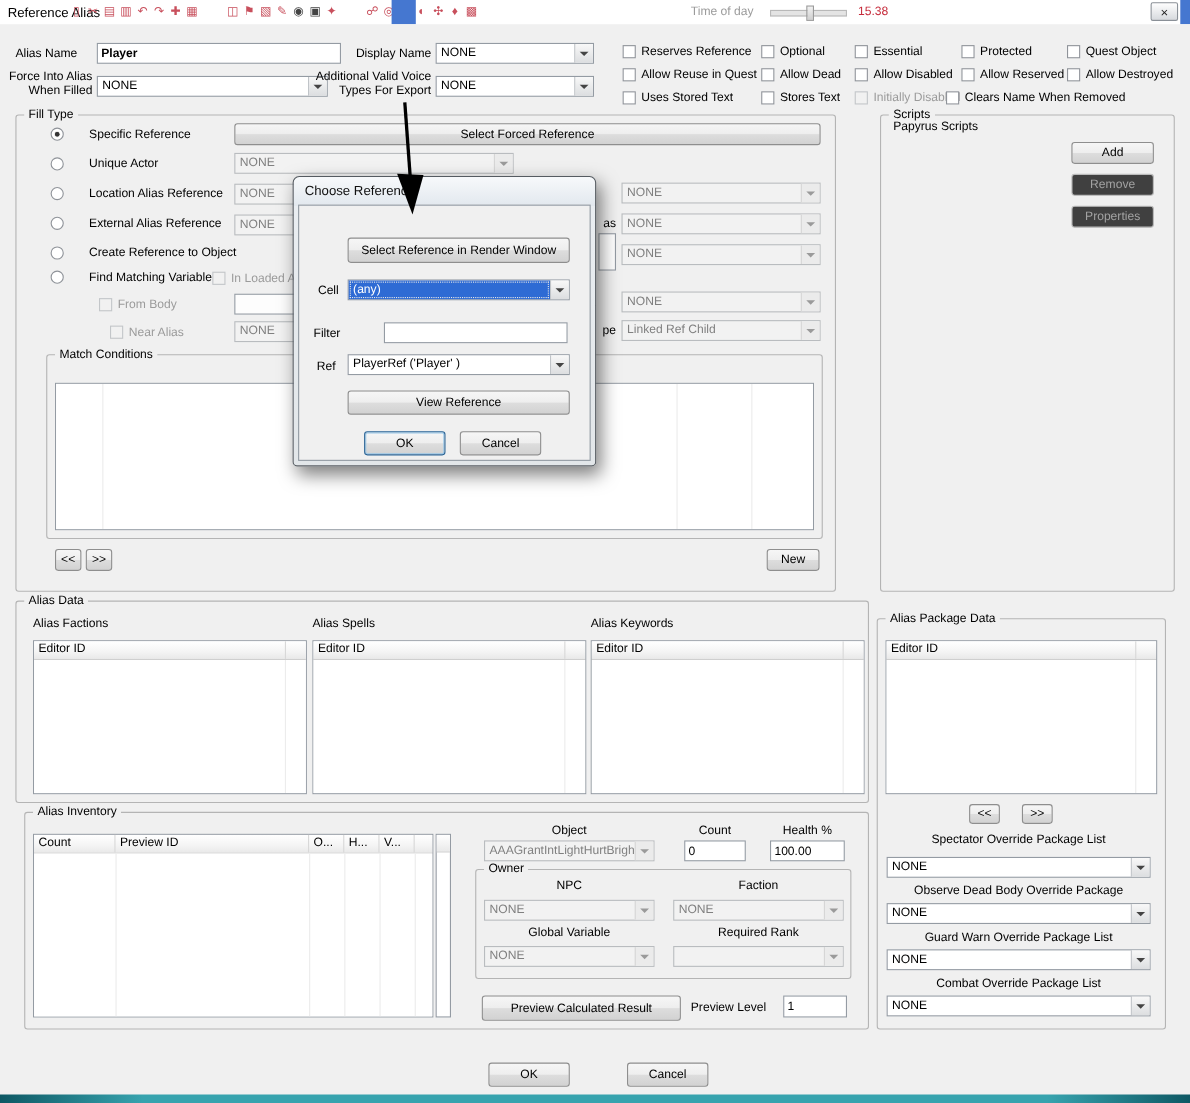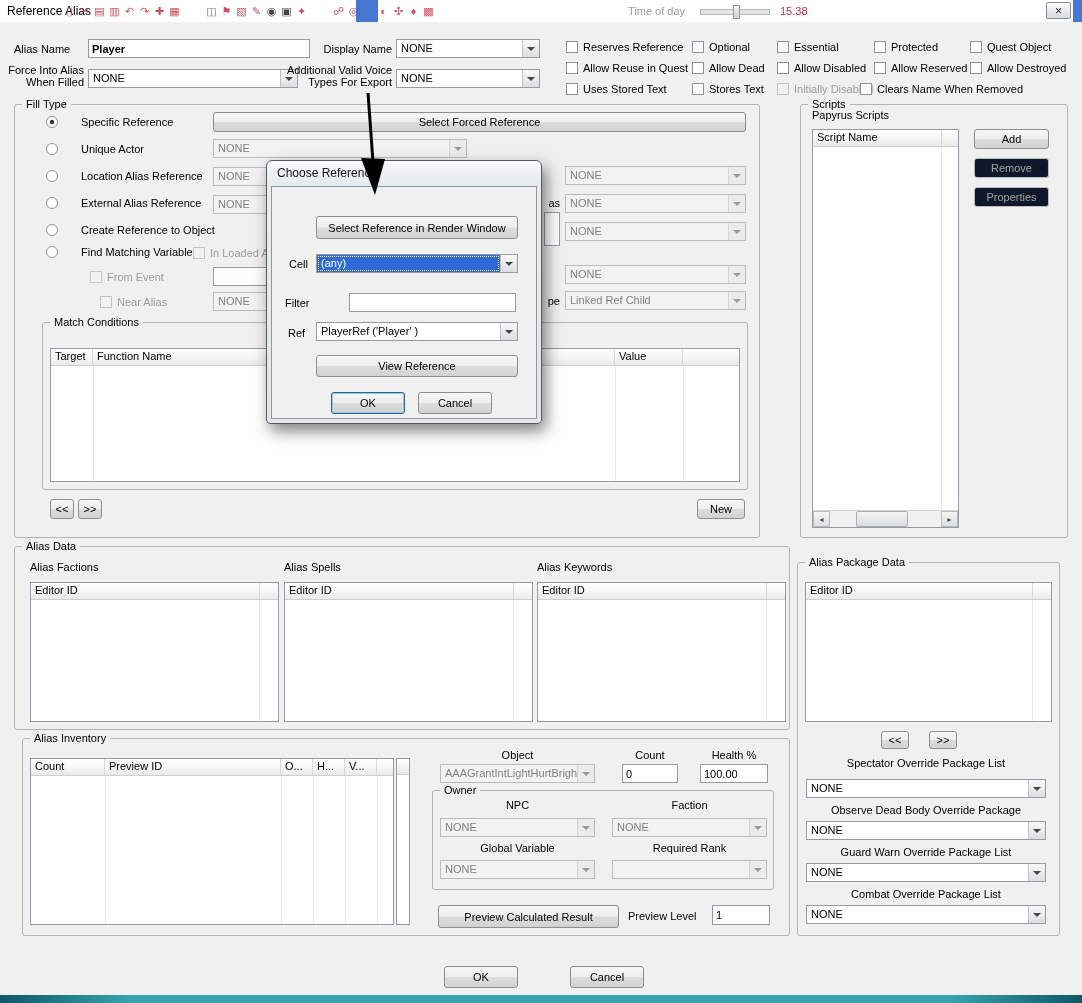--- a/index.html
+++ b/index.html
@@ -11,21 +11,21 @@
   #screen{position:relative;width:1082px;height:1003px;background:#f0f0f0;font-size:11px;color:#000;overflow:hidden}
   .abs{position:absolute}
   .lbl{position:absolute;white-space:nowrap;font-size:11px}
   .lbl.r{text-align:right;white-space:pre-line;line-height:12px}
   .lbl.c{text-align:center}
   .dim{color:#9b9b9b}
   .group{position:absolute;border:1px solid #b4b4b4;border-radius:3px}
   .glabel{position:absolute;background:#f0f0f0;padding:0 4px;white-space:nowrap;font-size:11px}
   .btn{position:absolute;display:flex;align-items:center;justify-content:center;font-family:inherit;font-size:11px;color:#000;
        background:linear-gradient(#f6f6f6,#eeeeee 48%,#dddddd 52%,#d2d2d2);border:1px solid #8e8e8e;border-radius:3px;cursor:default}
-  .btn.off{color:#a2a2a2;background:#0f172a;border-color:#bcbcbc}
+  .btn.off{color:#a2a2a2;background:#404040;border-color:#bcbcbc}
   .btn.default{border-color:#2a6496;box-shadow:inset 0 0 0 1px #9bc8e8}
   .textbox{position:absolute;height:19px;border:1px solid #949ba3;background:#fff;font-family:inherit;font-size:11px;padding:0 3px;color:#000}
   .combo{position:absolute;height:19px;background:#fff;border:1px solid #949ba3;display:flex;align-items:stretch}
   .combo-text{flex:1;padding:2px 4px;white-space:nowrap;overflow:hidden;font-size:11px}
   .combo-btn{width:17px;position:relative;border-left:1px solid #c0c4c8;background:linear-gradient(#f8f8f8,#dcdee0);flex:none}
   .combo-btn::after{content:"";position:absolute;left:4px;top:7px;border:4px solid transparent;border-top:4px solid #444;border-bottom:none}
   .combo.dis{background:#f2f2f2;border-color:#b9bcbf}
   .combo.dis .combo-text{color:#808080}
   .combo.dis .combo-btn{background:#ebebeb;border-left-color:#d6d6d6}
   .combo.dis .combo-btn::after{border-top-color:#9a9a9a}
@@ -211,21 +211,21 @@
       <span class="combo-text">NONE</span>
       <span class="combo-btn"></span>
     </div>
 
   <div class="check dis" style="left:193px;top:246px">
       <span class="box"></span>
       <span>In Loaded Area</span>
     </div>
   <div class="check dis" style="left:90px;top:270px">
       <span class="box"></span>
-      <span>From Event</span>
+      <span>From Body</span>
     </div>
   <input class="textbox" style="left: 213px; top: 267px; width: 254px; background: rgb(253, 253, 253);" value="">
   <div class="check dis" style="left:100px;top:295px">
       <span class="box"></span>
       <span>Near Alias</span>
     </div>
   <div class="combo dis" style="left:213px;top:292px;width:254px">
       <span class="combo-text">NONE</span>
       <span class="combo-btn"></span>
     </div>
@@ -250,52 +250,31 @@
   <div class="combo dis" style="left:565px;top:265px;width:181px">
       <span class="combo-text">NONE</span>
       <span class="combo-btn"></span>
     </div>
   <div class="combo dis" style="left:565px;top:291px;width:181px">
       <span class="combo-text">Linked Ref Child</span>
       <span class="combo-btn"></span>
     </div>
 
   <div class="list" style="left:50px;top:348px;width:690px;height:134px">
-    <div class="list-header">
-      <span class="hcell" style="width:42px">Target</span>
-      <span class="hcell" style="width:522px">Function Name</span>
-      <span class="hcell" style="width:68px">Value</span>
-      <span class="hcell" style="flex:1;border-right:none"></span>
-    </div>
     <div class="list-body">
       <span class="vline" style="left:42px"></span>
       <span class="vline" style="left:564px"></span>
       <span class="vline" style="left:632px"></span>
     </div>
   </div>
   <button class="btn" style="left:50px;top:499px;width:24px;height:20px">&lt;&lt;</button>
   <button class="btn" style="left:78px;top:499px;width:24px;height:20px">&gt;&gt;</button>
   <button class="btn" style="left:697px;top:499px;width:48px;height:20px">New</button>
 
   <span class="lbl" style="left:812px;top:109px">Papyrus Scripts</span>
-  <div class="list" style="left:812px;top:129px;width:147px;height:399px">
-    <div class="list-header">
-      <span class="hcell" style="flex:1">Script Name</span>
-      <span class="hcell" style="width:16px;border-right:none"></span>
-    </div>
-    <div class="list-body">
-      <span class="vline" style="right:16px"></span>
-    </div>
-    <div class="hscroll">
-      <span class="sbtn">◄</span>
-      <span class="sthumb"></span>
-      <span style="flex:1"></span>
-      <span class="sbtn">►</span>
-    </div>
-  </div>
   <button class="btn" style="left:974px;top:129px;width:75px;height:20px">Add</button>
   <button class="btn off" style="left:974px;top:158px;width:75px;height:20px">Remove</button>
   <button class="btn off" style="left:974px;top:187px;width:75px;height:20px">Properties</button>
 
   <span class="lbl" style="left:30px;top:561px">Alias Factions</span>
   <div class="list" style="left:30px;top:582px;width:249px;height:140px">
     <div class="list-header">
       <span class="hcell" style="flex:1">Editor ID</span>
       <span class="hcell" style="width:18px;border-right:none"></span>
     </div>

